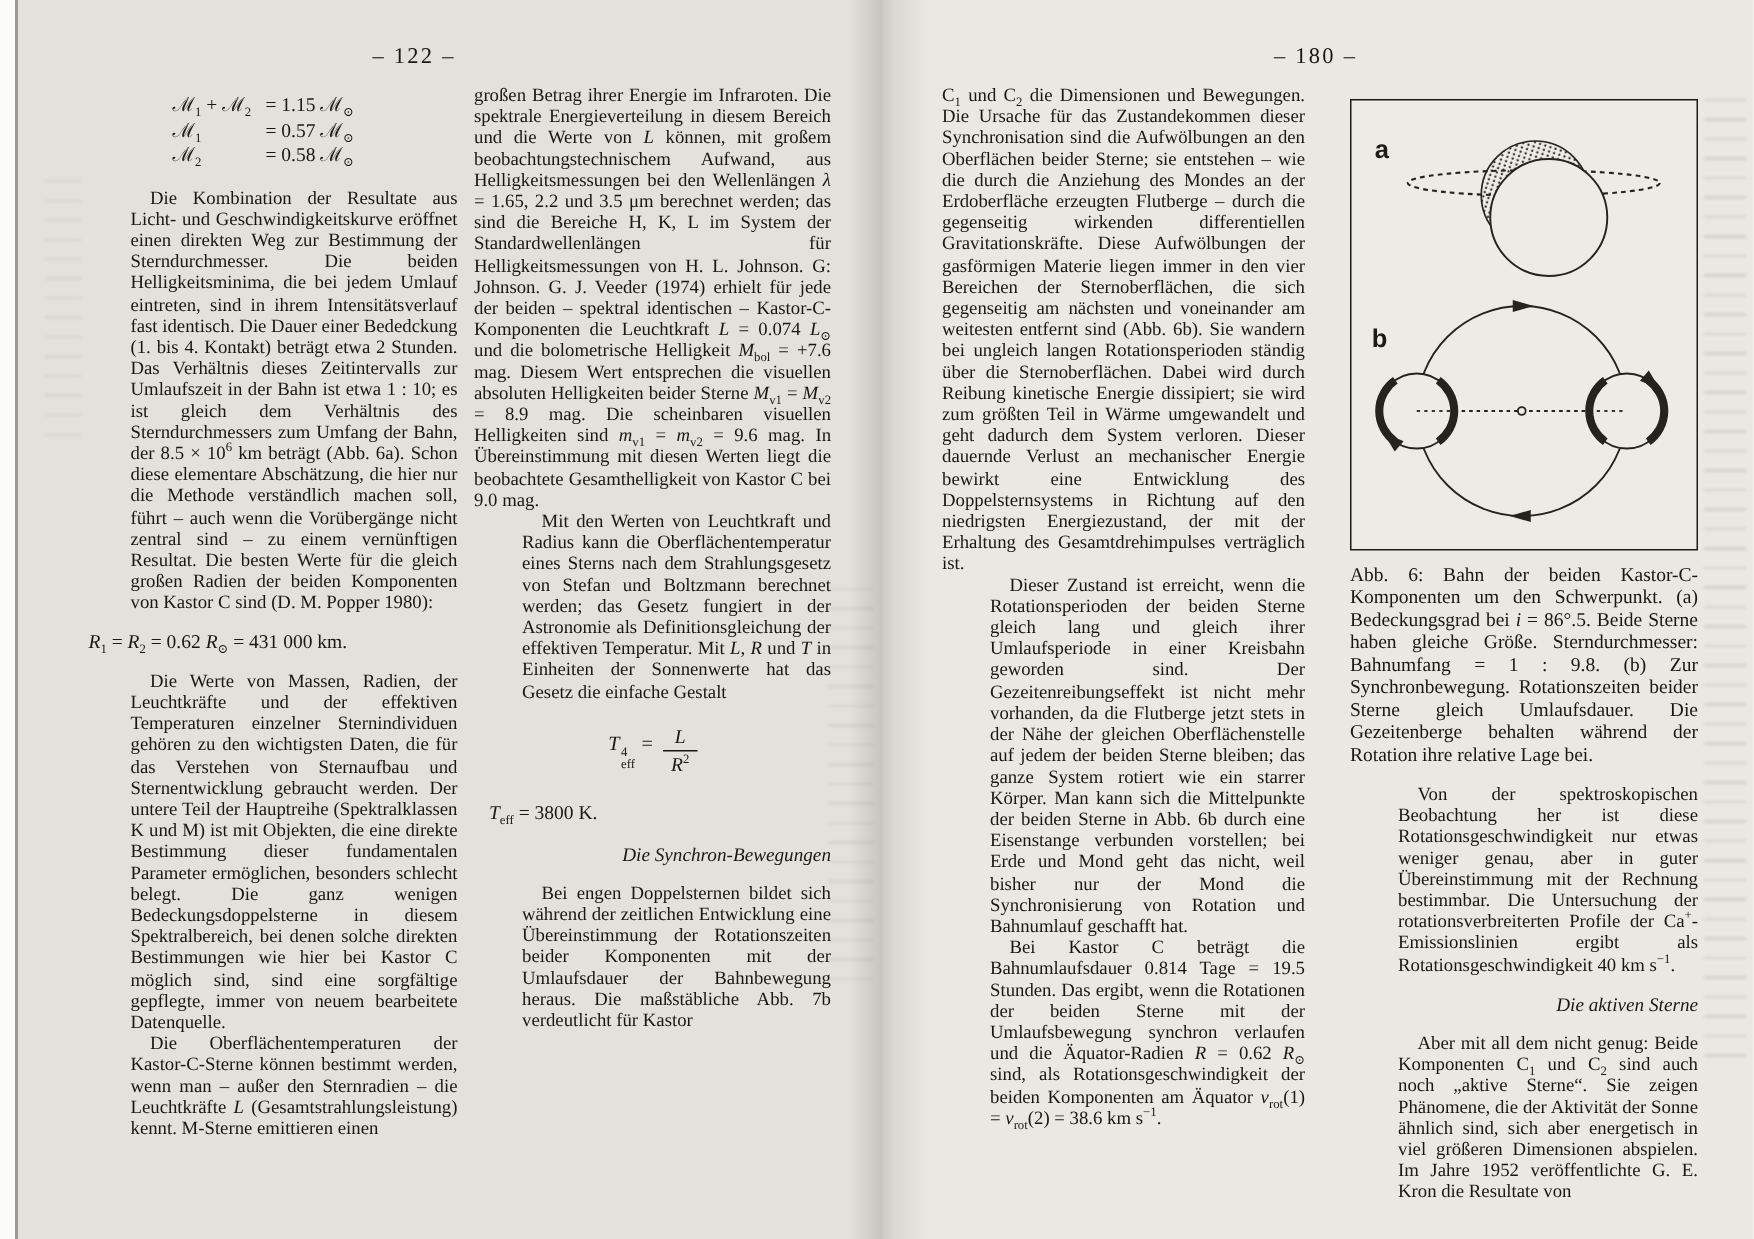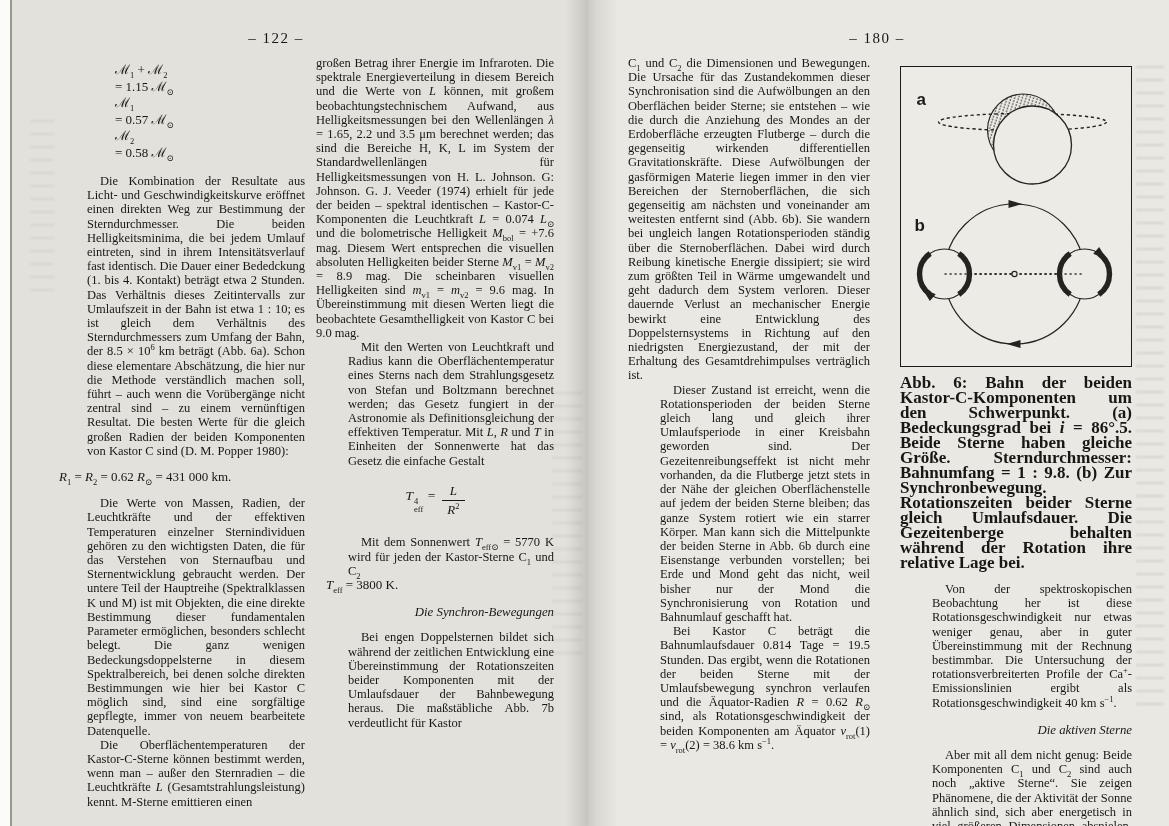--- a/index.html
+++ b/index.html
@@ -24,38 +24,38 @@
   .col{position:absolute;top:56px;font-size:12.5px;line-height:14.2px;text-align:justify;}
   .col-1{left:55px;width:250px;}
   .col-2{left:316px;width:238px;}
   .col-3{left:628px;width:242px;}
   .col-4{left:900px;width:232px;}
 
   p.para{margin:0;padding:0;}
   p.indent{text-indent:13px;margin-left:32px;}
 
   .formula-block{margin:6px 0 13px 60px;font-size:13px;line-height:16.5px;}
-  .frow{display:flex;flex-direction:column;}
+  .frow{display:flex;}
   .frow .lhs{width:62px;}
   .eq{font-size:13px;margin:12px 0 12px 4px;text-align:left;}
   .eqline{font-size:13px;margin:0 0 2px 10px;text-align:left;}
 
   .eq-frac{display:flex;justify-content:center;align-items:center;gap:7px;margin:16px 0 18px;font-size:13.5px;text-align:left;}
   .frac{display:inline-flex;flex-direction:column;text-align:center;font-size:13px;}
   .frac .num{padding:0 5px 2px;}
   .frac .den{border-top:1.2px solid #181715;padding:2px 5px 0;}
   .ss{display:inline-flex;flex-direction:column;vertical-align:-4px;font-size:8.5px;line-height:8px;margin:0 1px;font-style:normal;}
   .ss span{display:block;text-align:left;}
 
   .subhead{font-style:italic;text-align:right;font-size:12.8px;font-weight:normal;margin:13px 0 11px;}
 
   .figure-box{border:1.7px solid #1c1b19;height:301px;background:#edebe5;margin:10px 0 0;box-sizing:border-box;}
   .figure-box svg{display:block;width:100%;height:100%;}
   .figlabel{font-family:"Liberation Sans","DejaVu Sans",sans-serif;font-weight:bold;font-size:17px;fill:#1c1b19;}
-  .caption{font-weight:bold;font-size:17px;line-height:15px;text-align:justify;margin:8px 0 0;}
+  .caption{font-weight:normal;font-size:13px;line-height:15px;text-align:justify;margin:8px 0 0;}
   .cap-space{height:12px;}
 
   sub,sup{line-height:0;}
   sub{font-size:8.5px;}
   sup{font-size:8.5px;}
 
   .bleed{position:absolute;pointer-events:none;opacity:.3;filter:blur(1.1px);
     background:repeating-linear-gradient(180deg,rgba(75,72,66,.45) 0px,rgba(75,72,66,.45) 1.6px,transparent 1.6px,transparent 13px);}
   .bleed-right{left:1136px;top:66px;width:28px;height:640px;}
   .bleed-col1{left:30px;top:120px;width:24px;height:180px;opacity:.18;}
@@ -102,21 +102,20 @@
     <div class="eq-frac">
       <span><i>T</i><span class="ss">
             <span>4</span>
             <span>eff</span>
           </span> =</span>
       <span class="frac">
         <span class="num"><i>L</i></span>
         <span class="den"><i>R</i><sup>2</sup></span>
       </span>
     </div>
-    <p class="para indent">Mit dem Sonnenwert <i>T</i><sub>eff⊙</sub> = 5770 K wird für jeden der Kastor-Sterne C<sub>1</sub> und C<sub>2</sub></p>
     <div class="eqline"><i>T</i><sub>eff</sub> = 3800 K.</div>
     <div class="subhead">Die Synchron-Bewegungen</div>
     <p class="para indent">Bei engen Doppelsternen bildet sich während der zeitlichen Entwicklung eine Übereinstimmung der Rotationszeiten beider Komponenten mit der Umlaufsdauer der Bahnbewegung heraus. Die maßstäbliche Abb. 7b verdeutlicht für Kastor</p>
   </div>
 
   <div class="col col-3">
     <p class="para">C<sub>1</sub> und C<sub>2</sub> die Dimensionen und Bewegungen. Die Ursache für das Zustandekommen dieser Synchronisation sind die Aufwölbungen an den Oberflächen beider Sterne; sie entstehen – wie die durch die Anziehung des Mondes an der Erdoberfläche erzeugten Flutberge – durch die gegenseitig wirkenden differentiellen Gravitationskräfte. Diese Aufwölbungen der gasförmigen Materie liegen immer in den vier Bereichen der Sternoberflächen, die sich gegenseitig am nächsten und voneinander am weitesten entfernt sind (Abb. 6b). Sie wandern bei ungleich langen Rotationsperioden ständig über die Sternoberflächen. Dabei wird durch Reibung kinetische Energie dissipiert; sie wird zum größten Teil in Wärme umgewandelt und geht dadurch dem System verloren. Dieser dauernde Verlust an mechanischer Energie bewirkt eine Entwicklung des Doppelsternsystems in Richtung auf den niedrigsten Energiezustand, der mit der Erhaltung des Gesamtdrehimpulses verträglich ist.</p>
     <p class="para indent">Dieser Zustand ist erreicht, wenn die Rotationsperioden der beiden Sterne gleich lang und gleich ihrer Umlaufsperiode in einer Kreisbahn geworden sind. Der Gezeitenreibungseffekt ist nicht mehr vorhanden, da die Flutberge jetzt stets in der Nähe der gleichen Oberflächenstelle auf jedem der beiden Sterne bleiben; das ganze System rotiert wie ein starrer Körper. Man kann sich die Mittelpunkte der beiden Sterne in Abb. 6b durch eine Eisenstange verbunden vorstellen; bei Erde und Mond geht das nicht, weil bisher nur der Mond die Synchronisierung von Rotation und Bahnumlauf geschafft hat.</p>
     <p class="para indent">Bei Kastor C beträgt die Bahnumlaufsdauer 0.814 Tage = 19.5 Stunden. Das ergibt, wenn die Rotationen der beiden Sterne mit der Umlaufsbewegung synchron verlaufen und die Äquator-Radien <i>R</i> = 0.62 <i>R</i><sub>⊙</sub> sind, als Rotationsgeschwindigkeit der beiden Komponenten am Äquator <i>v</i><sub>rot</sub>(1) = <i>v</i><sub>rot</sub>(2) = 38.6 km s<sup>−1</sup>.</p>
   </div>

